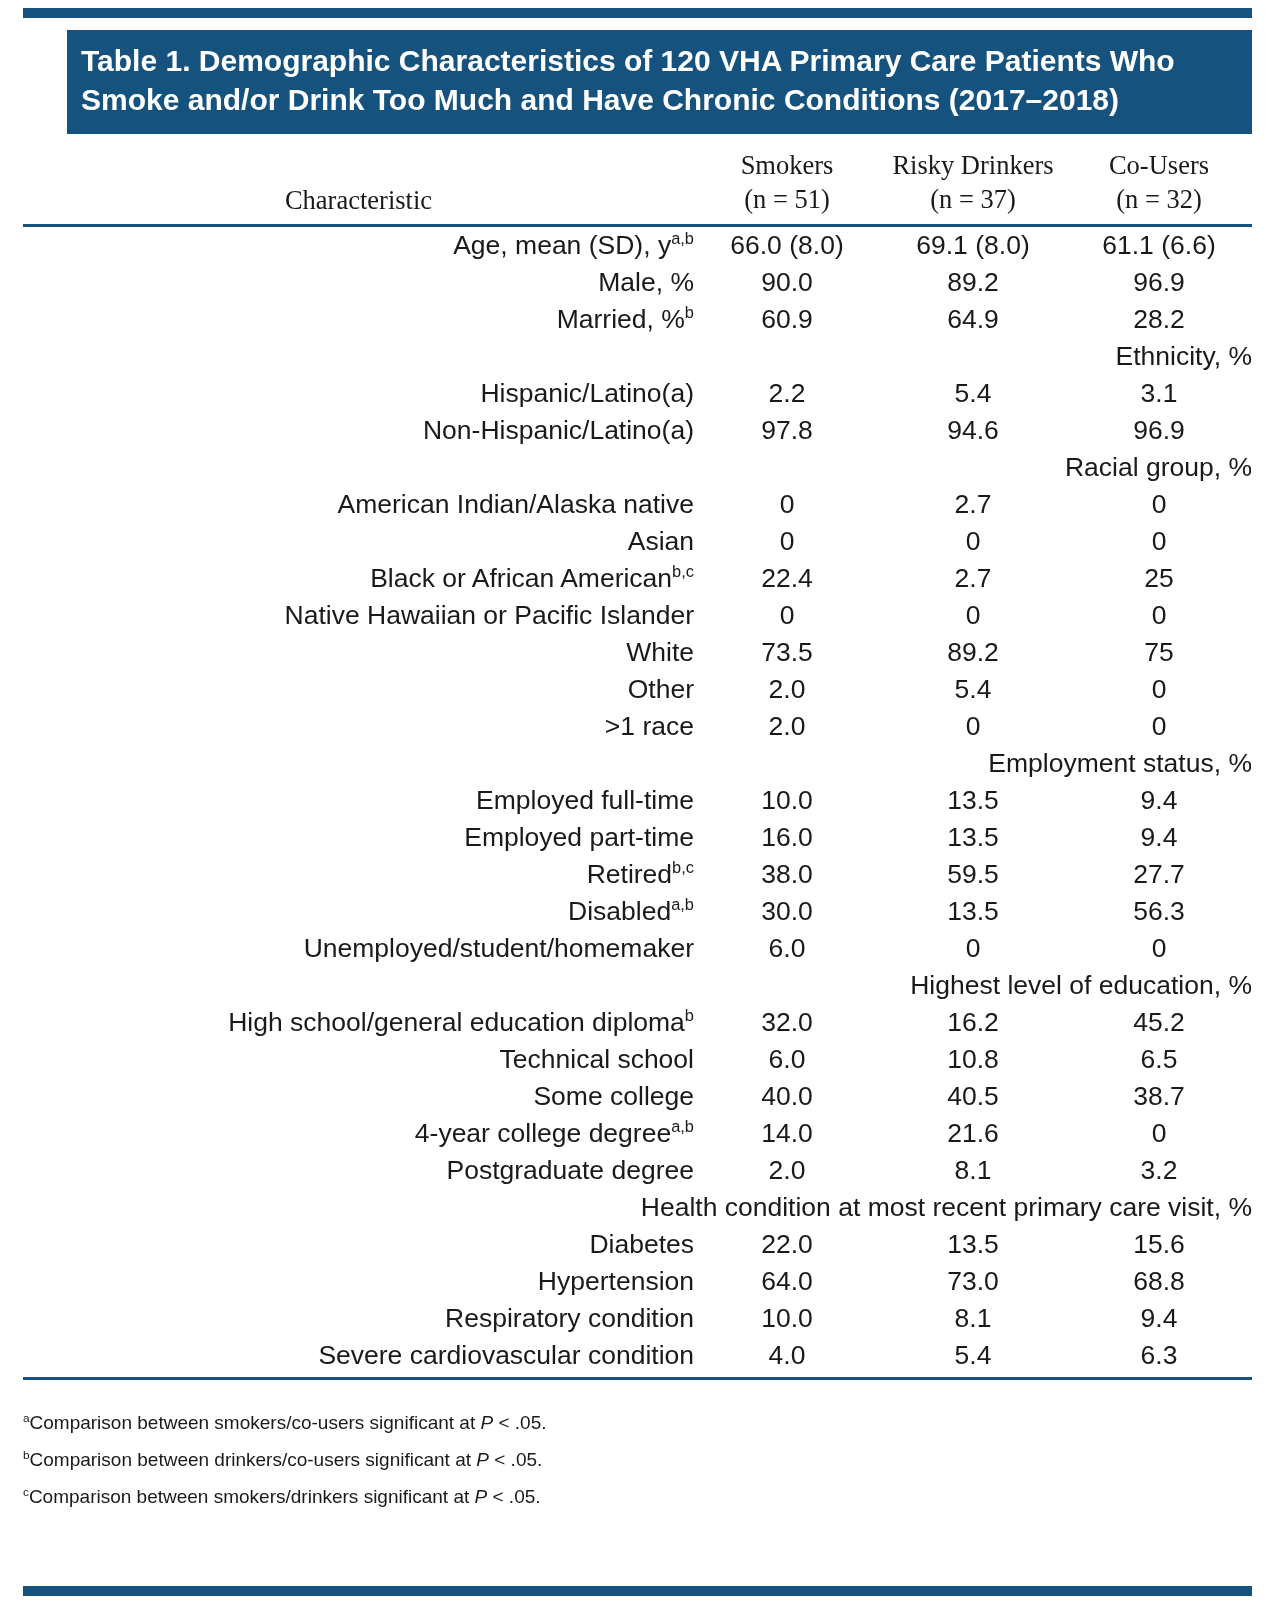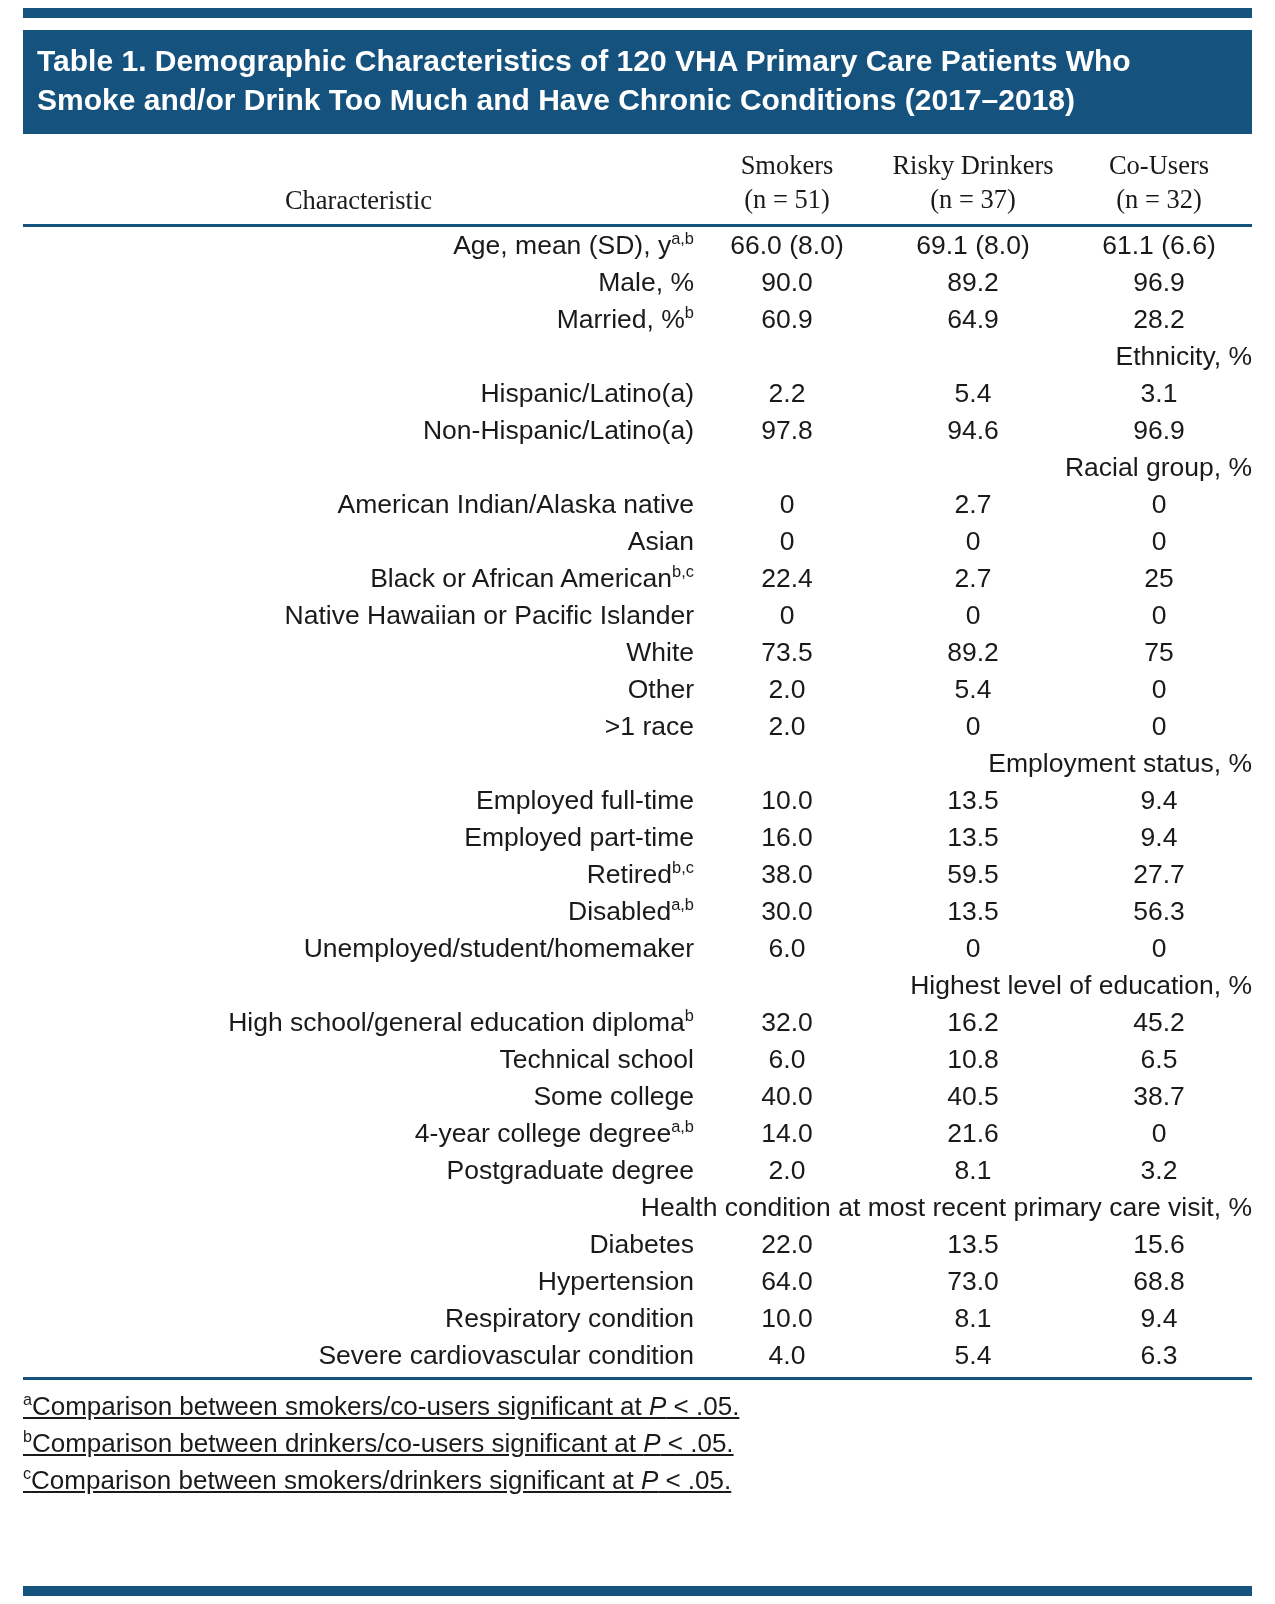--- a/index.html
+++ b/index.html
@@ -7,21 +7,21 @@
   html, body { margin: 0; padding: 0; background: #ffffff; }
   .page {
     width: 1275px; height: 1604px; position: relative;
     padding: 8px 23px; background: #ffffff;
     font-family: "Liberation Sans", sans-serif; color: var(--text);
     overflow: hidden;
   }
   .accent-bar { height: 10px; background: var(--accent); }
   .top-bar { margin-bottom: 12px; }
   .bottom-bar { position: absolute; left: 23px; right: 23px; bottom: 8px; }
-  .title-block { background: var(--accent); padding: 11px 16px 15px 14px; }
+  .title-block { background: var(--accent); padding: 11px 16px 15px 14px; margin-left: 44px; }
   .title-block h1 {
     margin: 0; color: #ffffff; font-size: 30px; line-height: 39px;
     font-weight: 700;
   }
   table.demo { width: 100%; border-collapse: collapse; table-layout: fixed; margin-top: 4px; }
   col.c-label { width: auto; }
   col.c-val { width: 186px; }
   thead th {
     font-weight: 400; font-size: 26.5px; vertical-align: bottom;
     padding: 10px 0 8px 0; border-bottom: 3px solid var(--accent); font-family: Liberation Serif, serif;
@@ -30,21 +30,21 @@
   .hline { display: block; text-align: center; line-height: 34px; }
   tbody td {
     font-size: 26.5px; height: 37px; line-height: 37px;
     padding: 0; white-space: nowrap; overflow: hidden;
   }
   td.label { text-align: right; }
   td.label.indent { padding-left: 33px; }
   td.val { text-align: center; }
   sup { font-size: 62%; line-height: 0; }
   .foot-rule { border-top: 3px solid var(--accent); margin-top: 3px; }
-  .footnotes { margin-top: 8px; font-size: 26px; line-height: 37px; text-decoration: underline; }
+  .footnotes { margin-top: 24px; font-size: 19px; line-height: 37px; }
   .footnotes .fn { white-space: nowrap; }
   .footnotes i { font-style: italic; }
 </style>
 </head>
 <body>
 
 <div class="page">
 
   <div class="accent-bar top-bar"></div>
 

